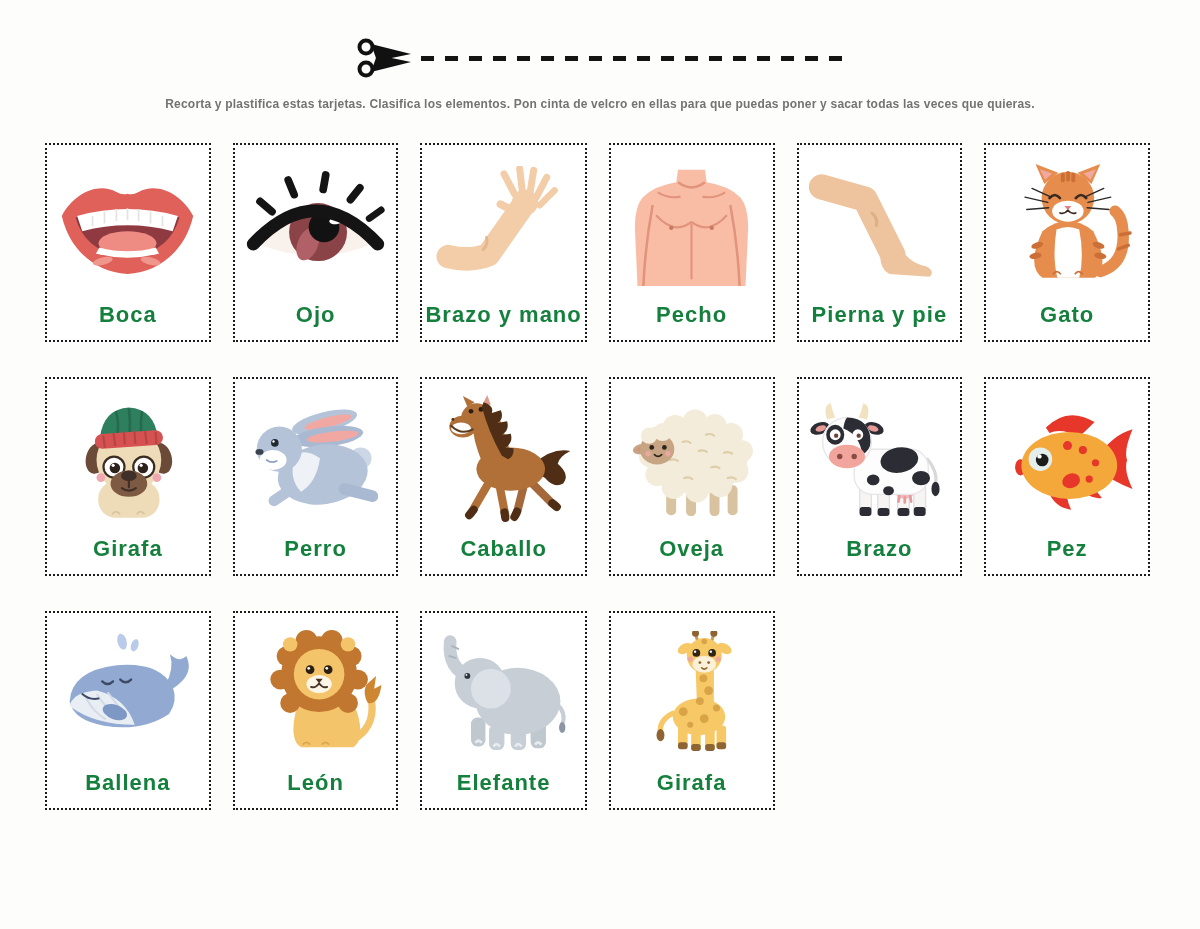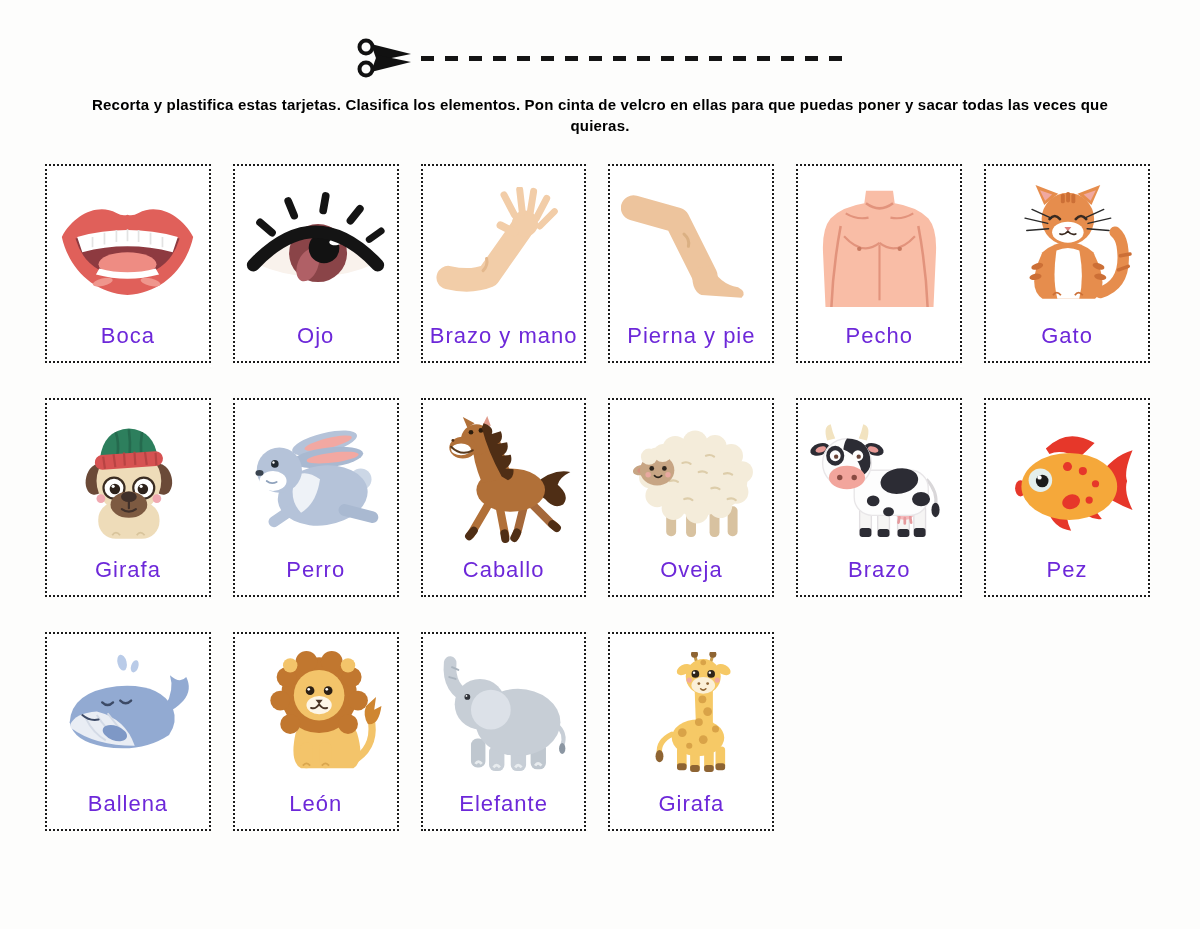--- a/index.html
+++ b/index.html
@@ -7,36 +7,36 @@
     width:1200px;height:929px;margin:0 auto;background:#fdfdfc;
     font-family:"Liberation Sans","DejaVu Sans",sans-serif;color:#161616;
     position:relative;overflow:hidden;box-sizing:border-box;
   }
   .cut-line{width:487px;margin:34px auto 0;display:flex;align-items:center;}
   .cut-line svg{flex:0 0 auto;display:block;}
   .cut-dashes{flex:1;height:5px;margin-left:8px;
     background:repeating-linear-gradient(90deg,#141414 0 13px,transparent 13px 24px);}
   .instructions{
     width:1075px;margin:12px auto 0;text-align:center;
-    font-size:15px;line-height:21px;font-weight:bold;letter-spacing:0.2px;color:#000000;
+    font-size:12px;line-height:21px;font-weight:bold;letter-spacing:0.2px;color:#737373;
   }
   .grid{
     margin:28px 50px 0 45px;display:grid;
     grid-template-columns:repeat(6,1fr);column-gap:22px;row-gap:35px;
   }
   .card{
     height:199px;border:2.5px dotted #1b1b1b;box-sizing:border-box;background:#ffffff;
     display:flex;flex-direction:column;align-items:center;justify-content:flex-end;
     padding:6px 3px 12px;
   }
   .art{flex:1;width:100%;display:flex;align-items:center;justify-content:center;overflow:hidden;}
   .art svg{max-width:150px;max-height:136px;}
   .label{
-    font-weight:normal;font-size:22px;letter-spacing:1px;line-height:26px;
-    white-space:nowrap;color:#6d28d9;
+    font-weight:bold;font-size:22px;letter-spacing:1px;line-height:26px;
+    white-space:nowrap;color:#15803d;
   }
 </style>
 </head>
 <body>
 
 <div class="sheet">
 
   <div class="cut-line">
     <svg width="56" height="48" viewBox="0 0 56 48">
       <circle cx="9" cy="13" r="6.5" fill="none" stroke="#111" stroke-width="4"></circle>
@@ -99,44 +99,44 @@
           <path d="M121,45 L138,28" stroke="#f2cda8" stroke-width="7.5" stroke-linecap="round"></path>
           <path d="M92,52 L76,44" stroke="#f2cda8" stroke-width="9" stroke-linecap="round"></path>
           <path d="M56,96 Q62,90 60,82" stroke="#e4b88d" stroke-width="3.5" fill="none" stroke-linecap="round"></path>
         </svg>
       </div>
       <div class="label">Brazo y mano</div>
     </div>
 
     <div class="card">
       <div class="art">
-        <svg viewBox="0 0 160 140" width="140" height="122">
-          <path d="M14,24 L64,38 L96,102" stroke="#edc49d" stroke-width="29" fill="none" stroke-linecap="round" stroke-linejoin="round"></path>
-          <path d="M82,94 Q79,118 92,124 L138,127 Q145,121 134,115 Q112,111 103,90 Z" fill="#edc49d"></path>
-          <path d="M72,54 Q79,60 77,68" stroke="#dbb083" stroke-width="3.5" fill="none" stroke-linecap="round"></path>
-        </svg>
-      </div>
-      <div class="label">Pierna y pie</div>
-    </div>
-
-    <div class="card">
-      <div class="art">
         <svg viewBox="0 0 160 140" width="135" height="124">
           <path d="M64,2 L96,2 L98,17 Q124,21 138,35 Q148,47 147,74 L144,140 L16,140 L13,74 Q12,47 22,35 Q36,21 62,17 Z" fill="#f9bda6"></path>
           <path d="M64,17 Q80,29 96,17" stroke="#e2937c" stroke-width="3" fill="none"></path>
           <path d="M40,29 Q53,37 67,34 M120,29 Q107,37 93,34" stroke="#e2937c" stroke-width="2.5" fill="none"></path>
           <path d="M34,44 Q25,92 23,140" stroke="#e2937c" stroke-width="3" fill="none"></path>
           <path d="M126,44 Q135,92 137,140" stroke="#e2937c" stroke-width="3" fill="none"></path>
           <path d="M38,56 Q60,80 80,64 M122,56 Q100,80 80,64" stroke="#e2937c" stroke-width="2.5" fill="none"></path>
           <path d="M80,66 L80,132" stroke="#e2937c" stroke-width="2.5"></path>
           <circle cx="56" cy="71" r="2.6" fill="#c97b62"></circle>
           <circle cx="104" cy="71" r="2.6" fill="#c97b62"></circle>
         </svg>
       </div>
       <div class="label">Pecho</div>
+    </div>
+
+    <div class="card">
+      <div class="art">
+        <svg viewBox="0 0 160 140" width="140" height="122">
+          <path d="M14,24 L64,38 L96,102" stroke="#edc49d" stroke-width="29" fill="none" stroke-linecap="round" stroke-linejoin="round"></path>
+          <path d="M82,94 Q79,118 92,124 L138,127 Q145,121 134,115 Q112,111 103,90 Z" fill="#edc49d"></path>
+          <path d="M72,54 Q79,60 77,68" stroke="#dbb083" stroke-width="3.5" fill="none" stroke-linecap="round"></path>
+        </svg>
+      </div>
+      <div class="label">Pierna y pie</div>
     </div>
 
     <div class="card">
       <div class="art">
         <svg viewBox="0 0 160 145" width="140" height="127">
           <path d="M118,124 Q150,114 143,70 Q141,60 135,55" stroke="#e68d4d" stroke-width="13" fill="none" stroke-linecap="round"></path>
           <path d="M139,98 L150,94 M141,82 L152,80" stroke="#cc6f36" stroke-width="4" stroke-linecap="round"></path>
           <path d="M52,78 Q33,118 52,131 L112,131 Q130,118 110,78 Q96,66 81,66 Q66,66 52,78 Z" fill="#e68d4d"></path>
           <ellipse cx="46" cy="94" rx="7" ry="3.5" fill="#cc6f36" transform="rotate(-18 46 94)"></ellipse>
           <ellipse cx="44" cy="106" rx="7" ry="3.5" fill="#cc6f36" transform="rotate(-10 44 106)"></ellipse>

